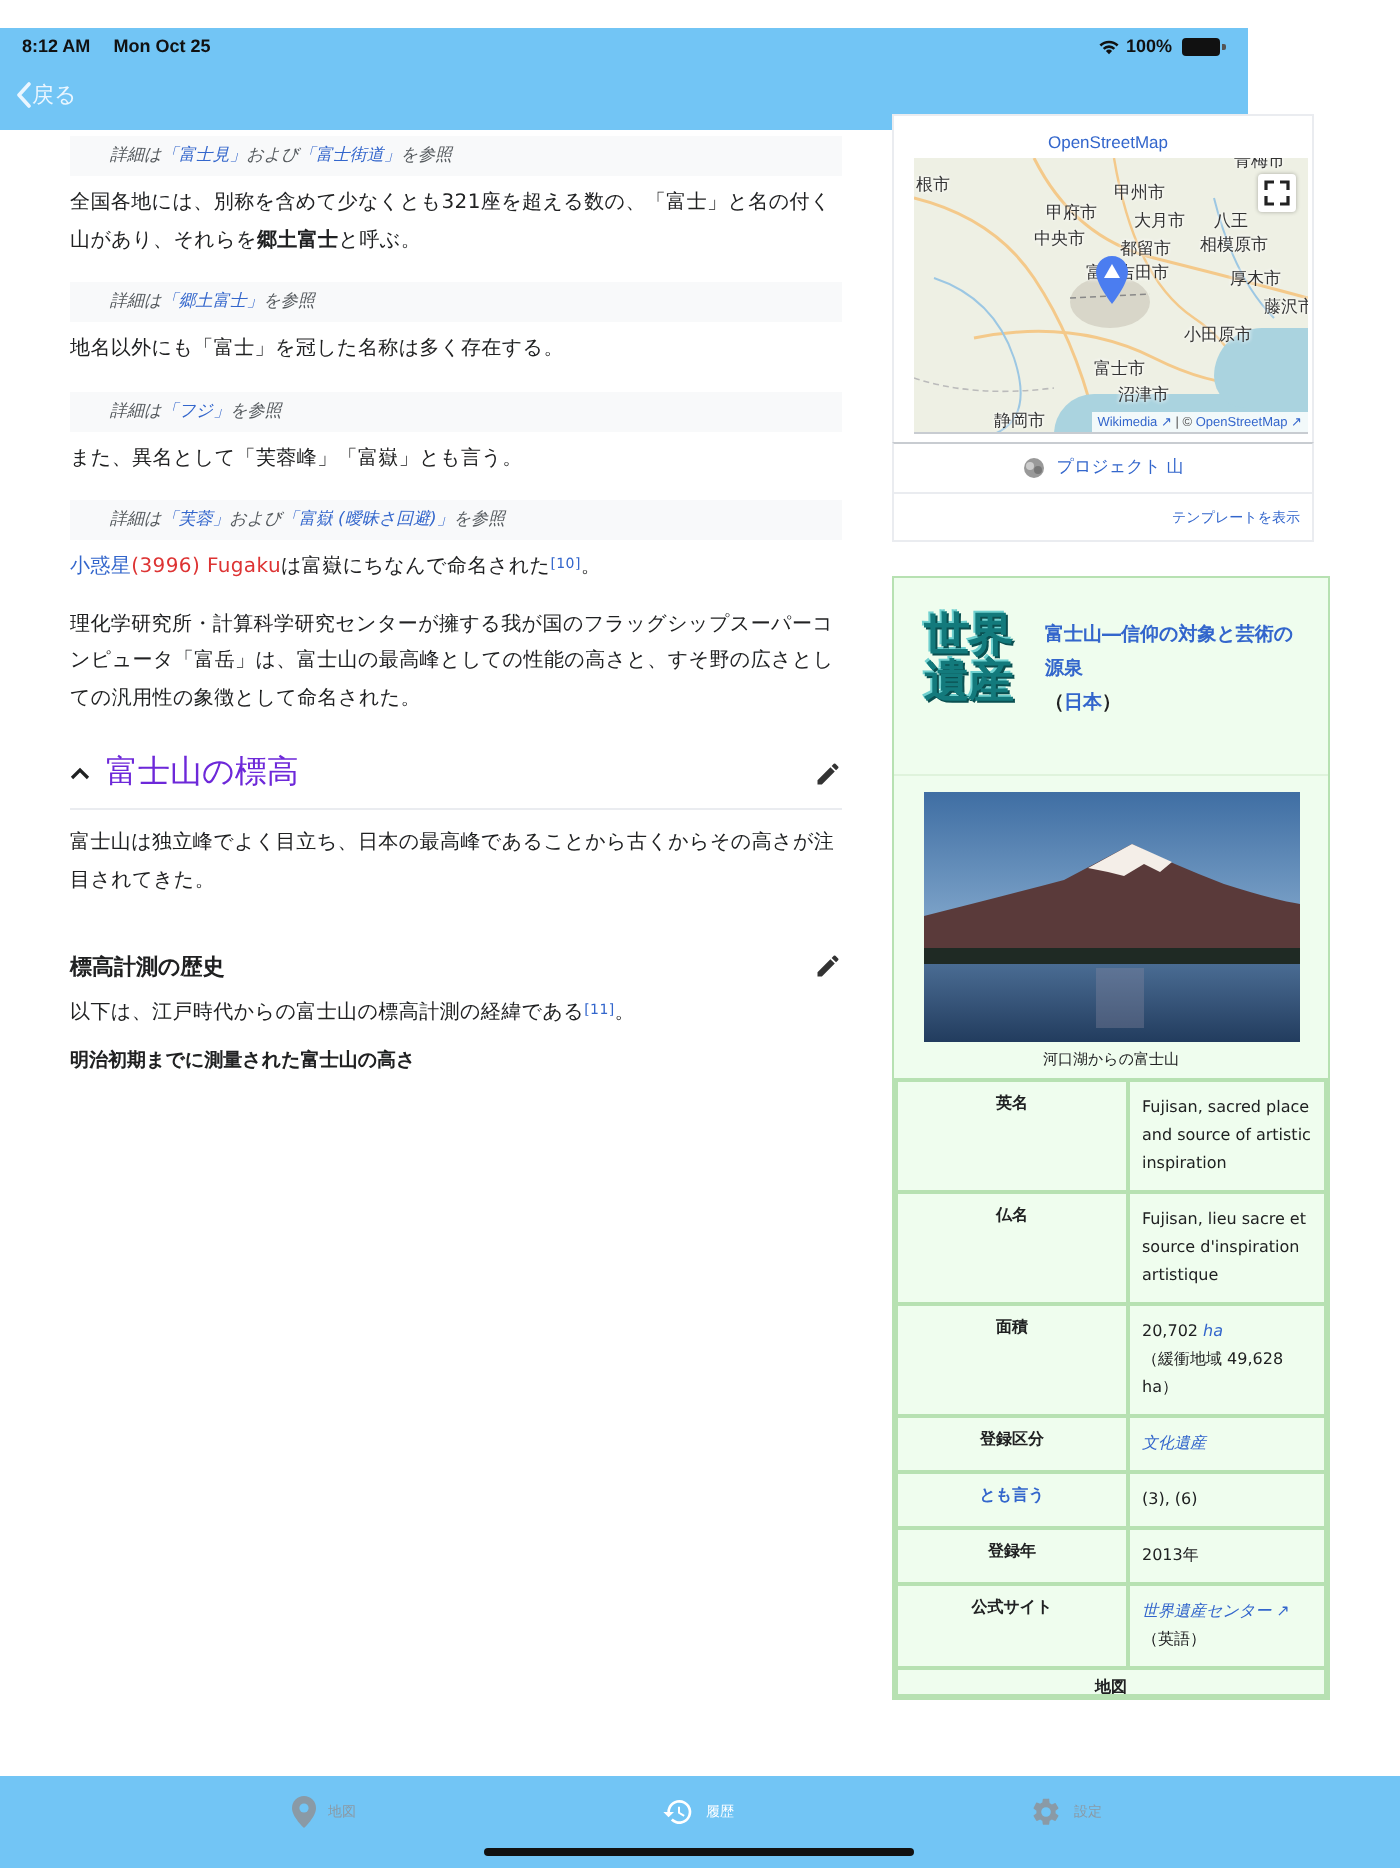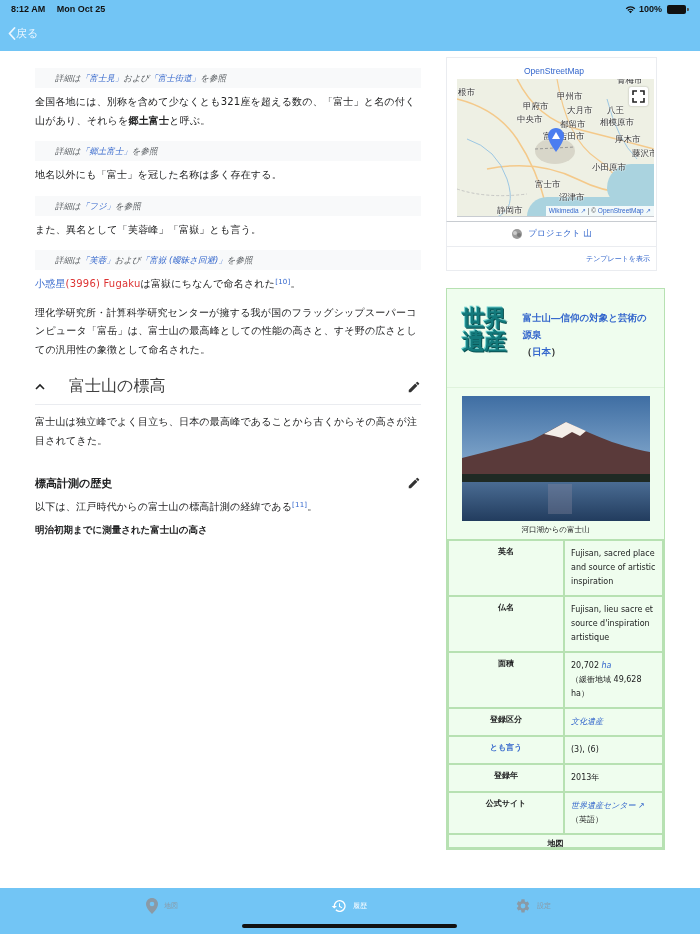--- a/index.html
+++ b/index.html
@@ -1,41 +1,41 @@
 <!DOCTYPE html>
 <html><head>
 <meta charset="utf-8">
 <style>
   * { box-sizing: border-box; margin: 0; padding: 0; }
   html, body { width: 700px; height: 934px; overflow: hidden; background: #ffffff; }
   body { font-family: "DejaVu Sans", "Liberation Sans", sans-serif; color: #202122; position: relative; }
 
   
-  .topbar { position: absolute; left: 0; top: 0; width: 700px; height: 51px; background: #72c5f5; }
+  .topbar { position: absolute; left: 0; top: 14px; width: 624px; height: 51px; background: #72c5f5; }
   .status-left { position: absolute; left: 11px; top: 4px; font-size: 9px; font-weight: bold; color: #111; font-family: "Liberation Sans", sans-serif; }
   .status-left span { margin-right: 9px; }
   .status-right { position: absolute; right: 14px; top: 4px; font-size: 9px; font-weight: bold; color: #111; display: flex; align-items: center; gap: 3px; font-family: "Liberation Sans", sans-serif; }
   .battery { width: 19px; height: 9px; border-radius: 2px; background: #111; position: relative; margin-left: 2px; }
   .battery::after { content: ""; position: absolute; right: -3px; top: 3px; width: 2px; height: 3px; background: #555; border-radius: 0 1px 1px 0; }
   .back { position: absolute; left: 8px; top: 26px; display: flex; align-items: center; gap: 0; color: #eaf6ff; font-size: 11px; cursor: pointer; }
   .back svg { display: block; }
 
   
   .content { position: absolute; left: 0; top: 51px; width: 700px; height: 837px; overflow: hidden; }
   .left { position: absolute; left: 35px; top: 6px; width: 386px; }
   .hatnote { background: #f8f9fa; font-size: 8.5px; font-style: italic; color: #54595d; padding: 4px 0 4px 20px; height: 20px; line-height: 12px; margin-top: 11px; }
   .hatnote a { color: #3366cc; font-style: italic; text-decoration: none; }
   .para { font-size: 10px; line-height: 18.5px; color: #202122; margin: 5px 0 7px 0; letter-spacing: 0.2px; }
   .para b { font-weight: bold; }
   .para a { color: #3366cc; text-decoration: none; }
   .para a.red { color: #d33; }
   sup { font-size: 7px; color: #3366cc; vertical-align: top; position: relative; top: -2px; }
 
   .h2row { display: flex; align-items: center; justify-content: space-between; height: 36px; border-bottom: 1px solid #eaecf0; margin-top: 10px; }
-  .h2 { display: flex; align-items: center; gap: 24px; font-family: "DejaVu Serif", "Liberation Serif", serif; font-size: 16px; color: #404040; }
+  .h2 { display: flex; align-items: center; gap: 8px; font-family: "DejaVu Serif", "Liberation Serif", serif; font-size: 16px; color: #6d28d9; }
   .h3row { display: flex; align-items: center; justify-content: space-between; height: 22px; margin-top: 22px; }
   .h3 { font-size: 11px; font-weight: bold; color: #202122; }
   .pencil { cursor: pointer; width: 14px; height: 14px; }
   .boldline { font-size: 9.5px; font-weight: bold; color: #202122; margin-top: 6px; }
 
   
   .right { position: absolute; left: 446px; top: 6px; width: 211px; }
   .mapbox { border: 1px solid #eaecf0; border-bottom: none; background: #fff; padding: 8px 5px 4px 10px; }
   .maptitle { text-align: center; color: #3366cc; font-size: 8.5px; margin-bottom: 3px; font-family: "Liberation Sans", sans-serif; }
   .map { position: relative; width: 197px; height: 138px; background: #eef0e4; overflow: hidden; border-bottom: 1px solid #c8ccd1; }
@@ -167,21 +167,21 @@
         <span class="lbl" style="left:110px;top:26px;">大月市</span>
         <span class="lbl" style="left:150px;top:26px;">八王</span>
         <span class="lbl" style="left:60px;top:35px;">中央市</span>
         <span class="lbl" style="left:103px;top:40px;">都留市</span>
         <span class="lbl" style="left:143px;top:38px;">相模原市</span>
         <span class="lbl" style="left:86px;top:52px;">富</span>
         <span class="lbl" style="left:102px;top:52px;">吉田市</span>
         <span class="lbl" style="left:158px;top:55px;">厚木市</span>
         <span class="lbl" style="left:175px;top:69px;">藤沢市</span>
         <span class="lbl" style="left:135px;top:83px;">小田原市</span>
-        <span class="lbl" style="left:78px;top:100px;">富士市</span>
+        <span class="lbl" style="left:90px;top:100px;">富士市</span>
         <span class="lbl" style="left:102px;top:113px;">沼津市</span>
         <span class="lbl" style="left:40px;top:126px;">静岡市</span>
         <svg class="pin" width="18" height="26" viewBox="0 0 18 26">
           <path d="M9 1 C4 1 1 5 1 9 C1 15 9 25 9 25 C9 25 17 15 17 9 C17 5 14 1 9 1 Z" fill="#4b7df0"></path>
           <path d="M9 5 L13 12 L5 12 Z" fill="#fff"></path>
         </svg>
         <div class="fullscreen">
           <svg width="19" height="19" viewBox="0 0 19 19">
               <path d="M4 8 V4 H8 M11 4 H15 V8 M15 11 V15 H11 M8 15 H4 V11" stroke="#222" stroke-width="1.6" fill="none"></path>
             </svg>

